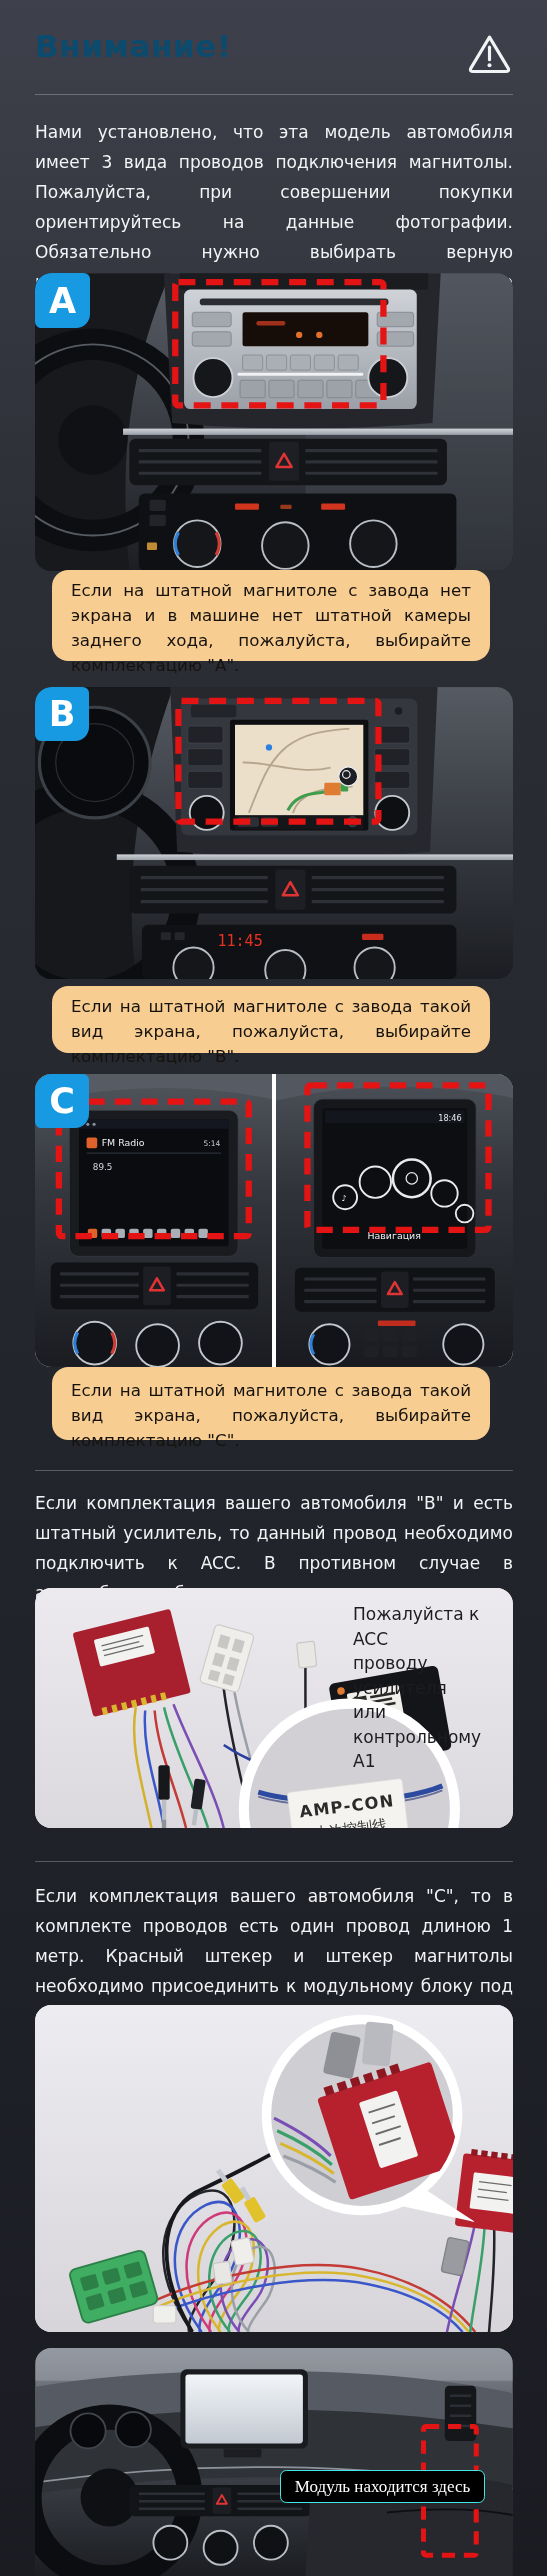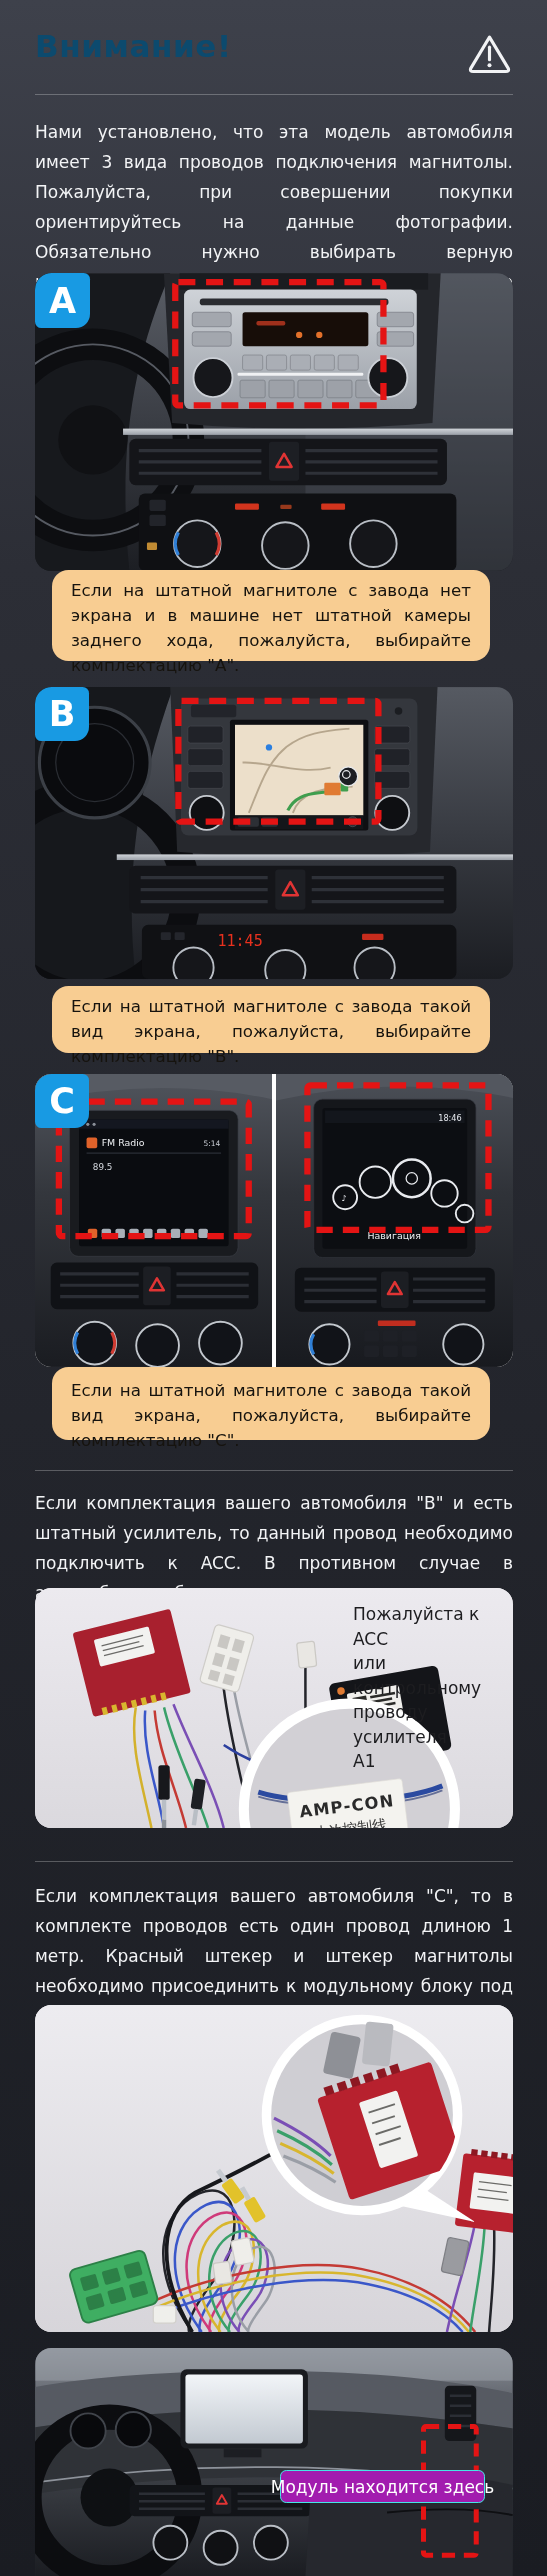--- a/index.html
+++ b/index.html
@@ -18,23 +18,23 @@
          display:flex;align-items:center;justify-content:center;
          font-size:35px;font-weight:700;border-radius:16.4px 6.3px 14px 6.3px;z-index:5;}
   .caption{left:35px;width:438px;background:#f8cd92;border-radius:16.4px;color:#16130e;
            font-size:16.7px;line-height:25px;padding:7.6px 19px;box-sizing:border-box;
            text-align:justify;text-align-last:left;margin-left:17px;}
   .photo-pair{display:flex;gap:3.8px;background:#fff;}
   .acc-note{position:absolute;left:318px;top:14px;width:157px;color:#1d1d20;
             font-size:17px;line-height:24.5px;text-align:left;z-index:4;}
   .acc-note span{display:block;}
   .module-label{position:absolute;left:245px;top:122px;width:203px;height:31px;
-            background:#a21caf;border:1.9px solid #45e6e6;border-radius:6.3px;color:#fff;
+            background:#000000;border:1.9px solid #45e6e6;border-radius:6.3px;color:#fff;
             font-size:17px;display:flex;align-items:center;justify-content:center;z-index:6;
-            white-space:nowrap;}
+            white-space:nowrap;font-family:Liberation Serif, serif;}
 </style>
 </head>
 <body>
 
 <div class="abs page-title">Внимание!</div>
 <svg class="abs warn-icon" viewBox="0 0 72 66">
   <path d="M36 6 L66 56 Q68 61 62 61 L10 61 Q4 61 6 56 Z" fill="none" stroke="#f2f3f5" stroke-width="5" stroke-linejoin="round"></path>
   <line x1="36" y1="22" x2="36" y2="42" stroke="#f2f3f5" stroke-width="5" stroke-linecap="round"></line>
   <circle cx="36" cy="51" r="3.2" fill="#f2f3f5"></circle>
 </svg>
@@ -387,22 +387,22 @@
     <path d="M355,332 C420,352 575,352 648,322" fill="none" stroke="#1c2f6e" stroke-width="3" opacity=".6"></path>
     <g transform="translate(498,362) rotate(-7)">
       <rect x="-92" y="-48" width="184" height="96" rx="5" fill="#f4f3ef" stroke="#dddbd6"></rect>
       <text x="0" y="-6" text-anchor="middle" font-size="26" font-weight="bold" fill="#2a2a2a" letter-spacing="2">AMP-CON</text>
       <text x="0" y="30" text-anchor="middle" font-size="24" fill="#3a3a3a">功放控制线</text>
     </g>
   </g>
 </svg>
 <div class="acc-note">
   <span>Пожалуйста к ACC</span>
+  <span>проводу усилителя</span>
   <span>или контрольному</span>
-  <span>проводу усилителя</span>
   <span>А1</span>
 </div>
 </div>
 
 <div class="abs divider" style="top:1861px;"></div>
 
 <div class="abs body-text" style="top:1881px;">Если комплектация вашего автомобиля "С", то в комплекте проводов есть один провод длиною 1 метр. Красный штекер и штекер магнитолы необходимо присоединить к модульному блоку под обшивкой салона со стороны переднего пассажира.</div>
 
 <div class="abs photo" style="top:2005px;height:327px;background:#e4e2e7;">
 <svg width="478" height="327" viewBox="0 0 760 520">

